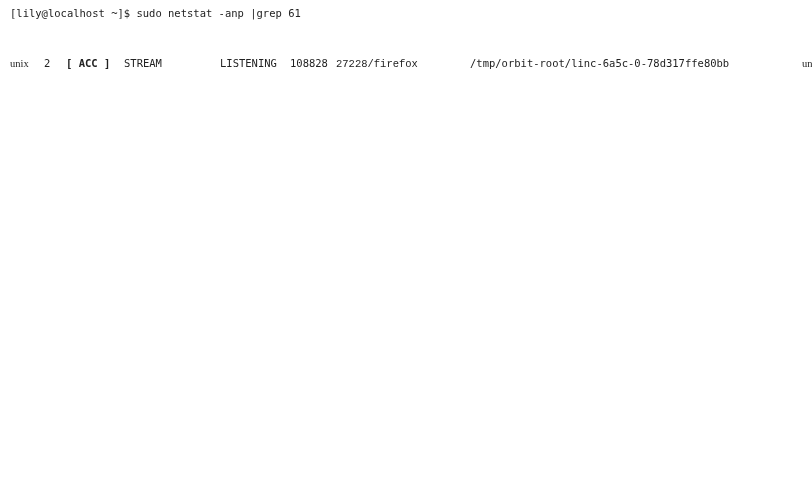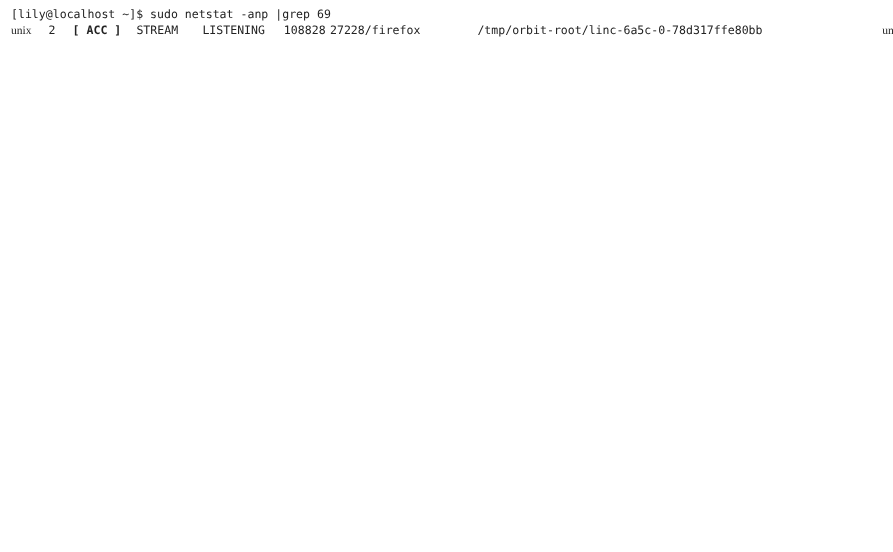--- a/index.html
+++ b/index.html
@@ -12,22 +12,22 @@
       white-space: nowrap;
       line-height: 1.35;
       width: 812px;
     }
     .prompt-line { margin-bottom: 1px; }
     .row { display: inline-block; width: 100%; }
     .c-proto  { display: inline-block; width: 34px; font-family: Liberation Serif, serif; }
     .c-refcnt { display: inline-block; width: 22px; text-align: left; }
     .c-flags  { display: inline-block; width: 58px; font-weight: bold; }
     .c-type   { display: inline-block; width: 60px; }
-    .c-state  { display: inline-block; width: 70px; }
-    .c-inode  { display: inline-block; width: 46px; text-align: right; padding-right: 4px; }
-    .c-pid    { display: inline-block; width: 134px; }
-    .c-path   { display: inline-block; }
+    .c-state  { display: inline-block; width: 70px; margin-left: 36px; }
+    .c-inode  { display: inline-block; width: 46px; padding-right: 4px; }
+    .c-pid    { display: inline-block; width: 134px; font-family: Liberation Mono, monospace; }
+    .c-path   { display: inline-block; margin-top: 35px; }
   </style>
 </head>
 <body>
 
-<div class="prompt-line">[lily@localhost ~]$ sudo netstat -anp |grep 69</div>
+<div class="prompt-line">[lily@localhost ~]$ sudo netstat -anp |grep 61</div>
 <div id="rows"><div class="row"><span class="c-proto">unix</span><span class="c-refcnt">2</span><span class="c-flags">[ ACC ]</span><span class="c-type">STREAM</span><span class="c-state">LISTENING</span><span class="c-inode">108828</span><span class="c-pid">27228/firefox</span><span class="c-path">/tmp/orbit-root/linc-6a5c-0-78d317ffe80bb</span></div><div class="row"><span class="c-proto">unix</span></div></div>
 
 </body></html>

